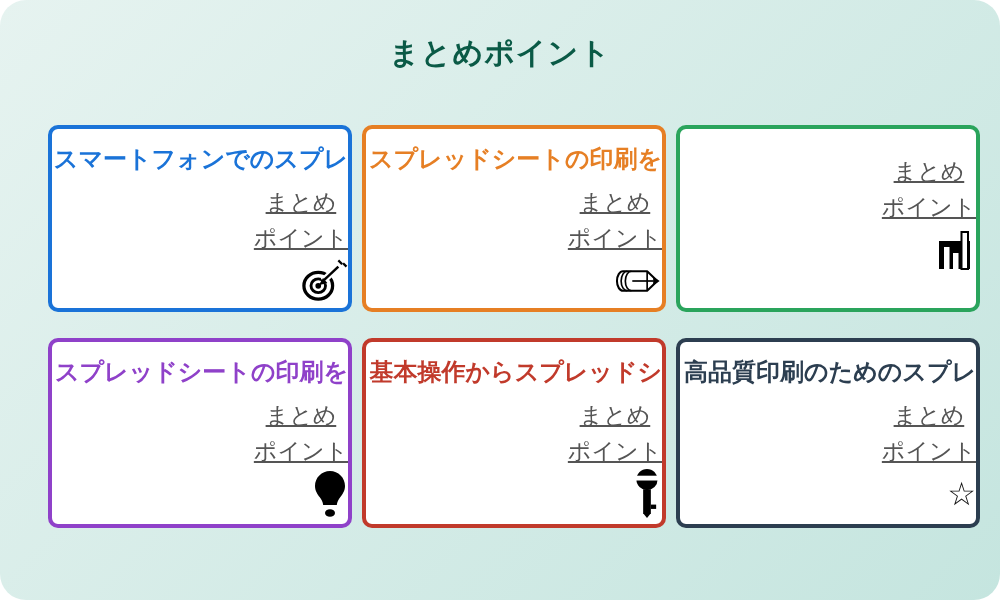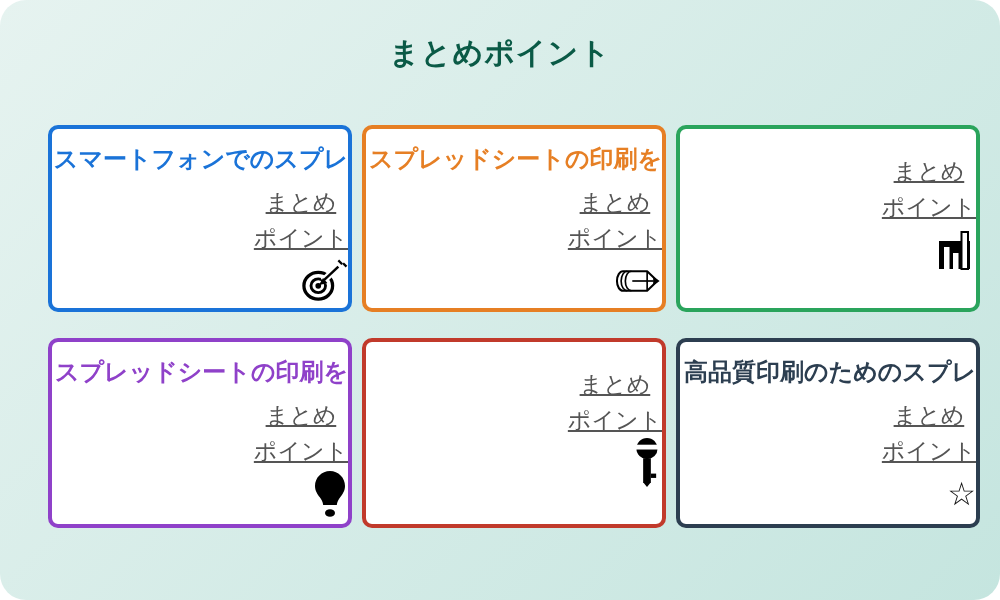--- a/index.html
+++ b/index.html
@@ -86,20 +86,21 @@
     </div>
     <span class="card-icon">
       <svg viewBox="0 0 36 50" width="36" height="50">
         <path d="M18 2 C26.3 2 33 8.7 33 17 C33 22 30.5 25.2 28.2 28.3 C26.5 30.6 25.2 33 24.8 36 H11.2 C10.8 33 9.5 30.6 7.8 28.3 C5.5 25.2 3 22 3 17 C3 8.7 9.7 2 18 2 Z" fill="#000"></path>
         <ellipse cx="18" cy="44" rx="5" ry="3.8" fill="#000"></ellipse>
       </svg>
     </span>
   </div>
 
   <div class="card" style="border-color: rgb(193, 58, 43); background: rgb(255, 255, 255);">
+    <div class="card-title" style="color: rgb(193, 58, 43);">基本操作からスプレッドシ</div>
     <div class="card-sub" style="color: rgb(85, 85, 85);">
       <div>まとめ</div>
       <div>ポイント</div>
     </div>
     <span class="card-icon">
       <svg viewBox="0 0 30 54" width="30" height="52">
         <circle cx="15" cy="12" r="11" fill="#000"></circle>
         <rect x="3.5" y="8" width="23" height="5" fill="#fff"></rect>
         <path d="M11 22 H19 V47 L15 52 L11 47 Z" fill="#000"></path>
         <rect x="19" y="38" width="5.5" height="4.5" fill="#000"></rect>

